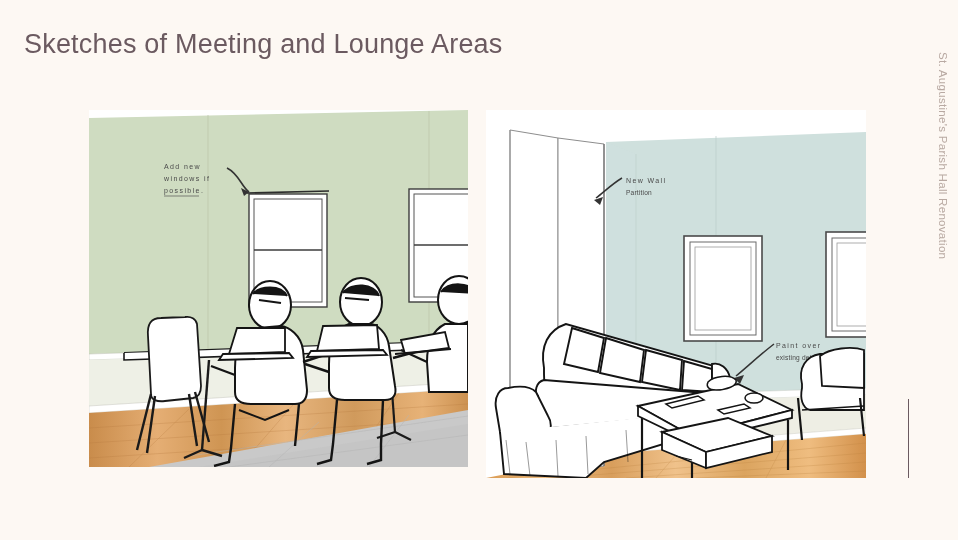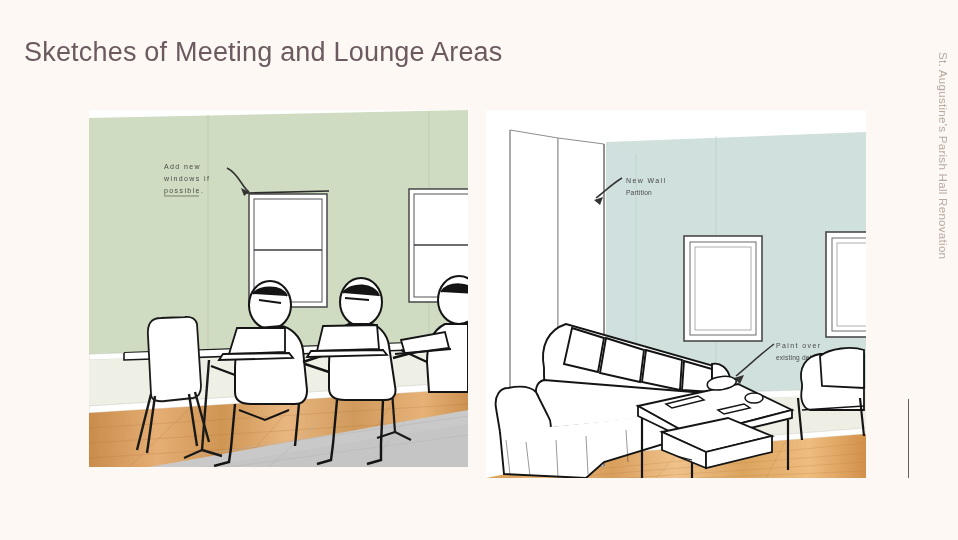--- a/index.html
+++ b/index.html
@@ -24,21 +24,20 @@
   
   .slide-title {
     position: absolute;
     left: 24px;
     top: 29px;
     font-size: 27px;
     font-weight: 400;
     letter-spacing: 0.2px;
     color: #6b5a60;
     white-space: nowrap;
-    margin-top: 8px;
   }
 
   
   .side-label {
     position: absolute;
     right: 9px;
     top: 52px;
     font-size: 11.5px;
     letter-spacing: 0.3px;
     color: #b8a9a2;

